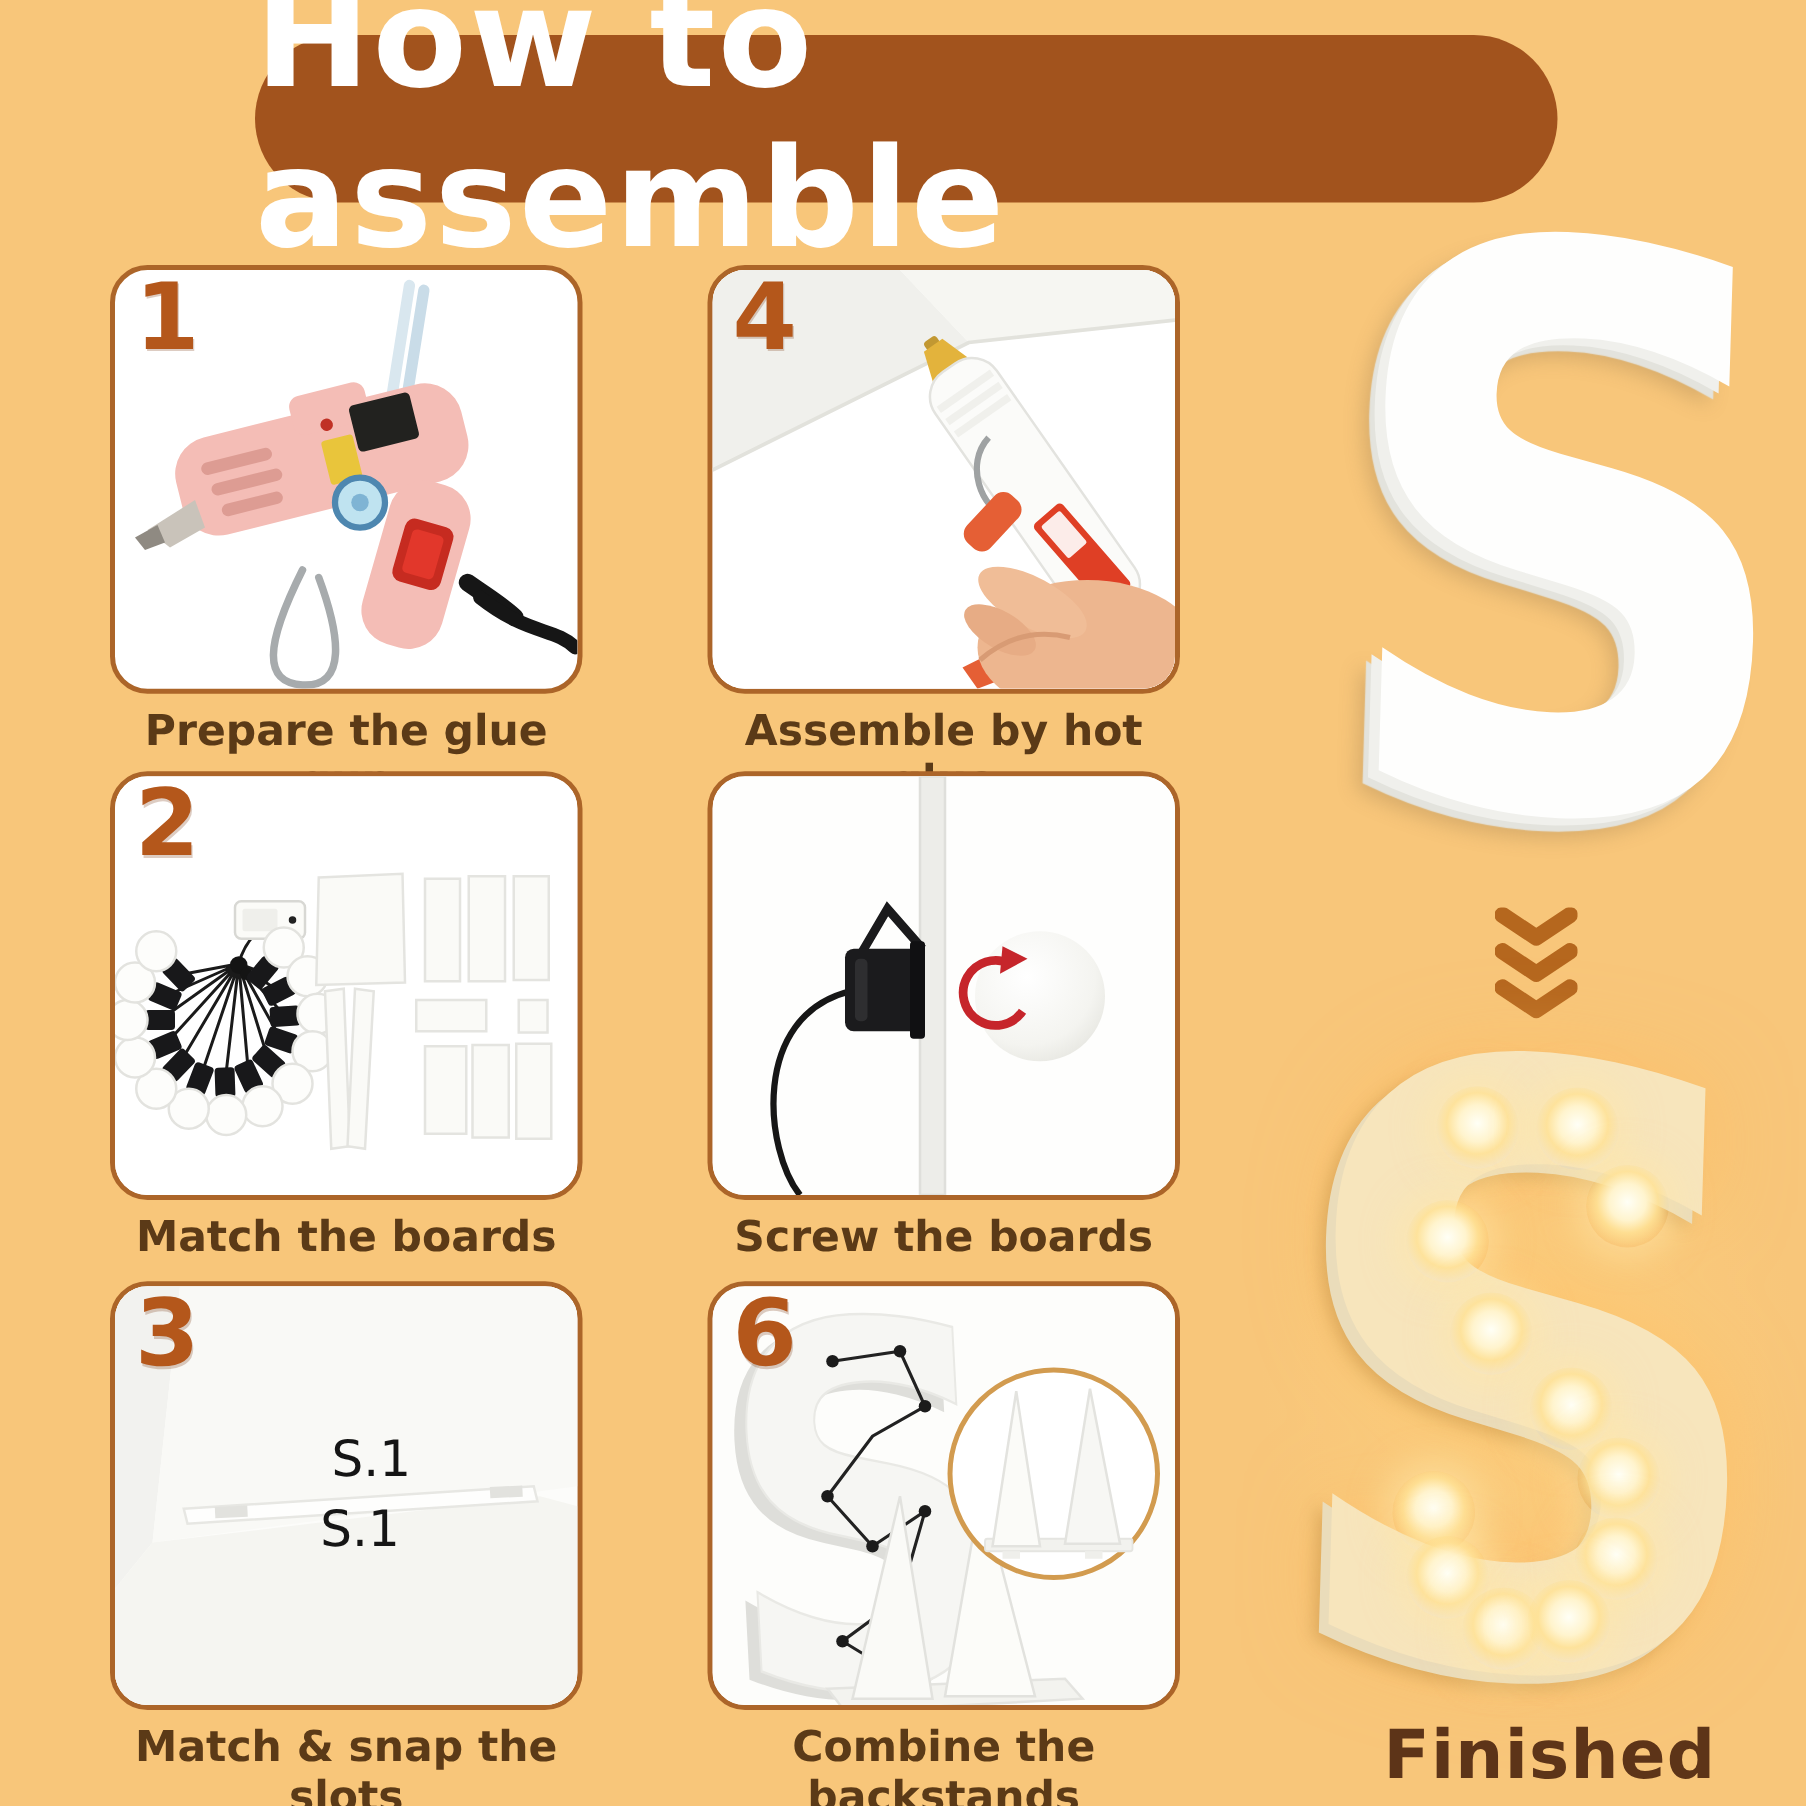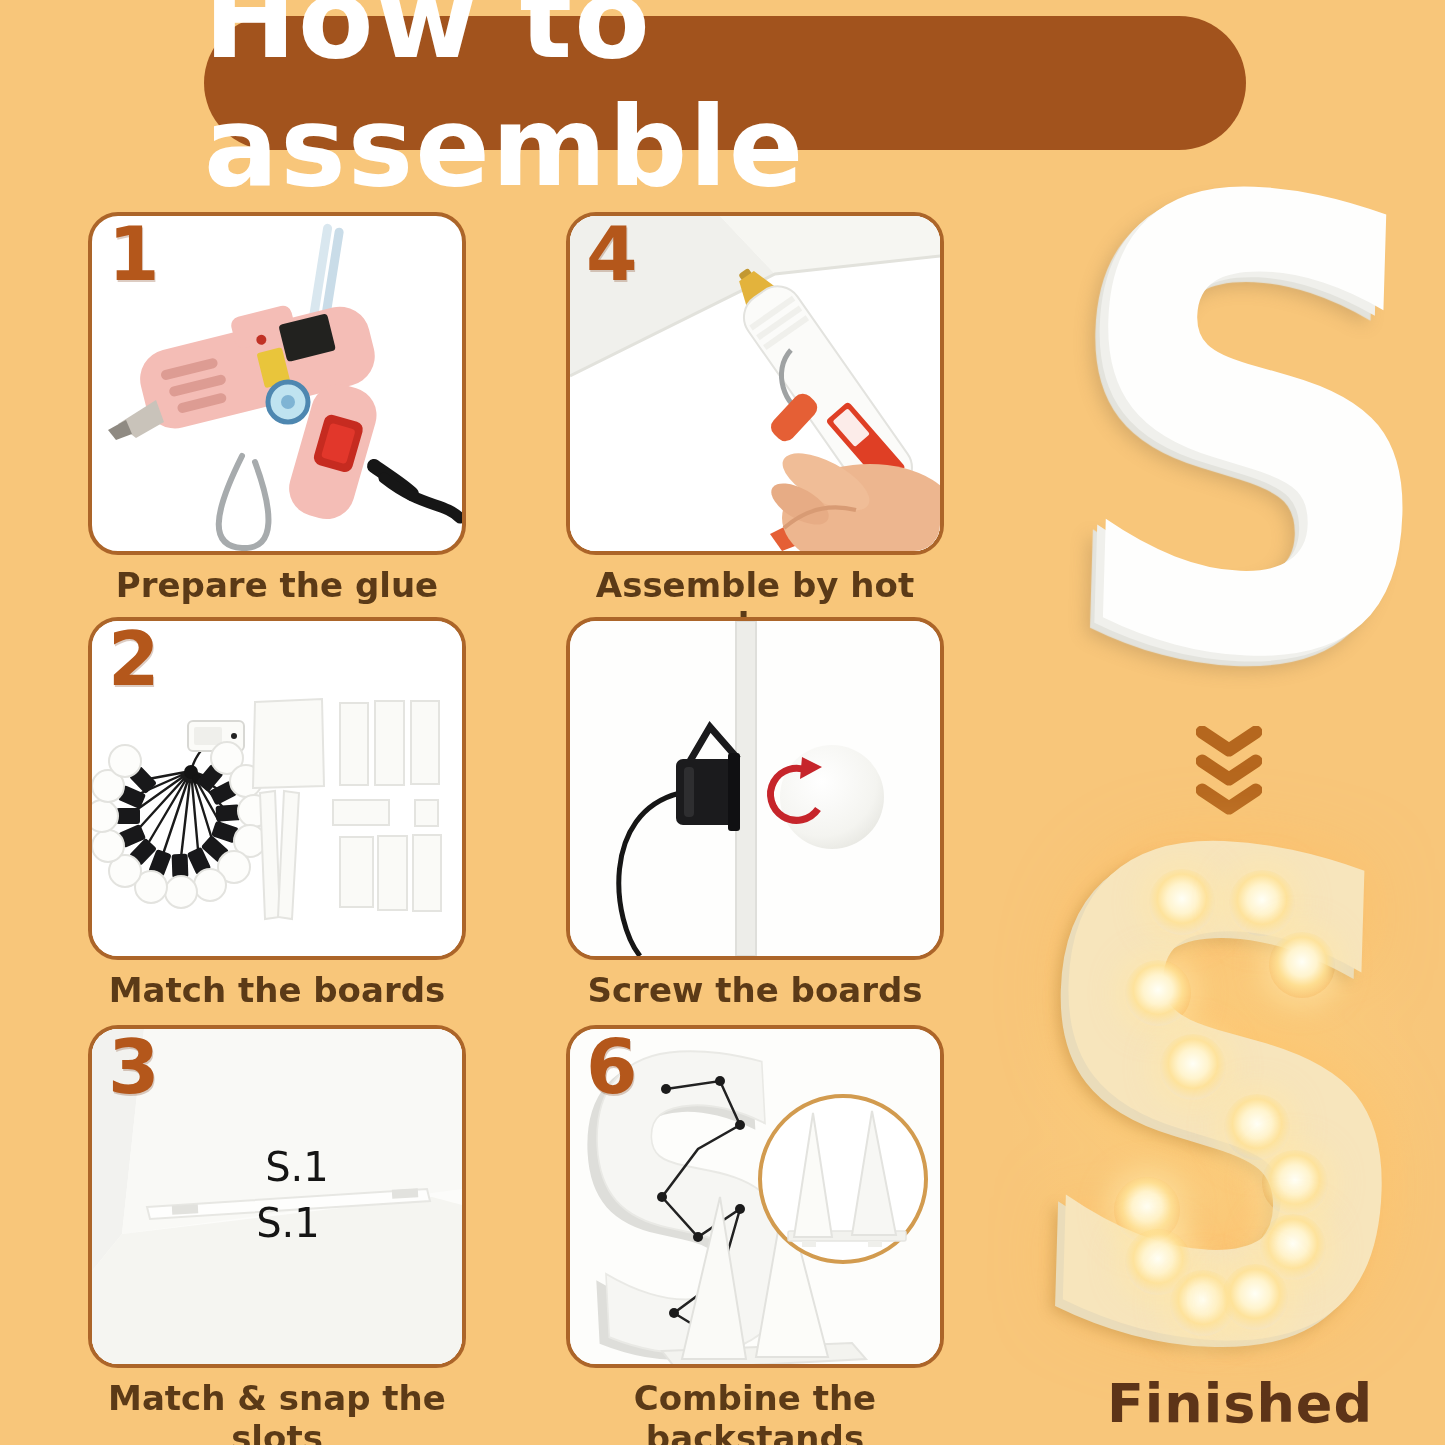--- a/index.html
+++ b/index.html
@@ -1,20 +1,20 @@
 <!DOCTYPE html>
 <html><head>
 <meta charset="utf-8">
 <style>
   html,body{margin:0;padding:0;}
   .page{position:relative;width:1445px;height:1445px;background:#F8C67A;overflow:hidden;
         font-family:"DejaVu Sans","Liberation Sans",sans-serif;}
 
   
-  .banner{position:absolute;left:204px;top:16px;width:1042px;height:134px;background:#A2531D;
+  .banner{position:absolute;left:204px;top:28px;width:1042px;height:134px;background:#A2531D;
           border-radius:68px;display:flex;align-items:center;justify-content:center;}
   .banner span{font-size:110px;font-weight:700;color:#FFFFFF;letter-spacing:2px;}
 
   
   .step{position:absolute;width:378px;margin:0;}
   .photo{position:relative;width:378px;height:343px;background:#FFFFFF;border:4px solid #AC6529;
          border-radius:30px;overflow:hidden;box-sizing:border-box;}
   .photo svg{display:block;width:100%;height:100%;}
   .num{position:absolute;left:16px;top:0px;font-size:74px;font-weight:700;color:#B4571B;
        z-index:2;text-shadow:1px 2px 0 rgba(120,50,10,0.25);line-height:1.05;}

